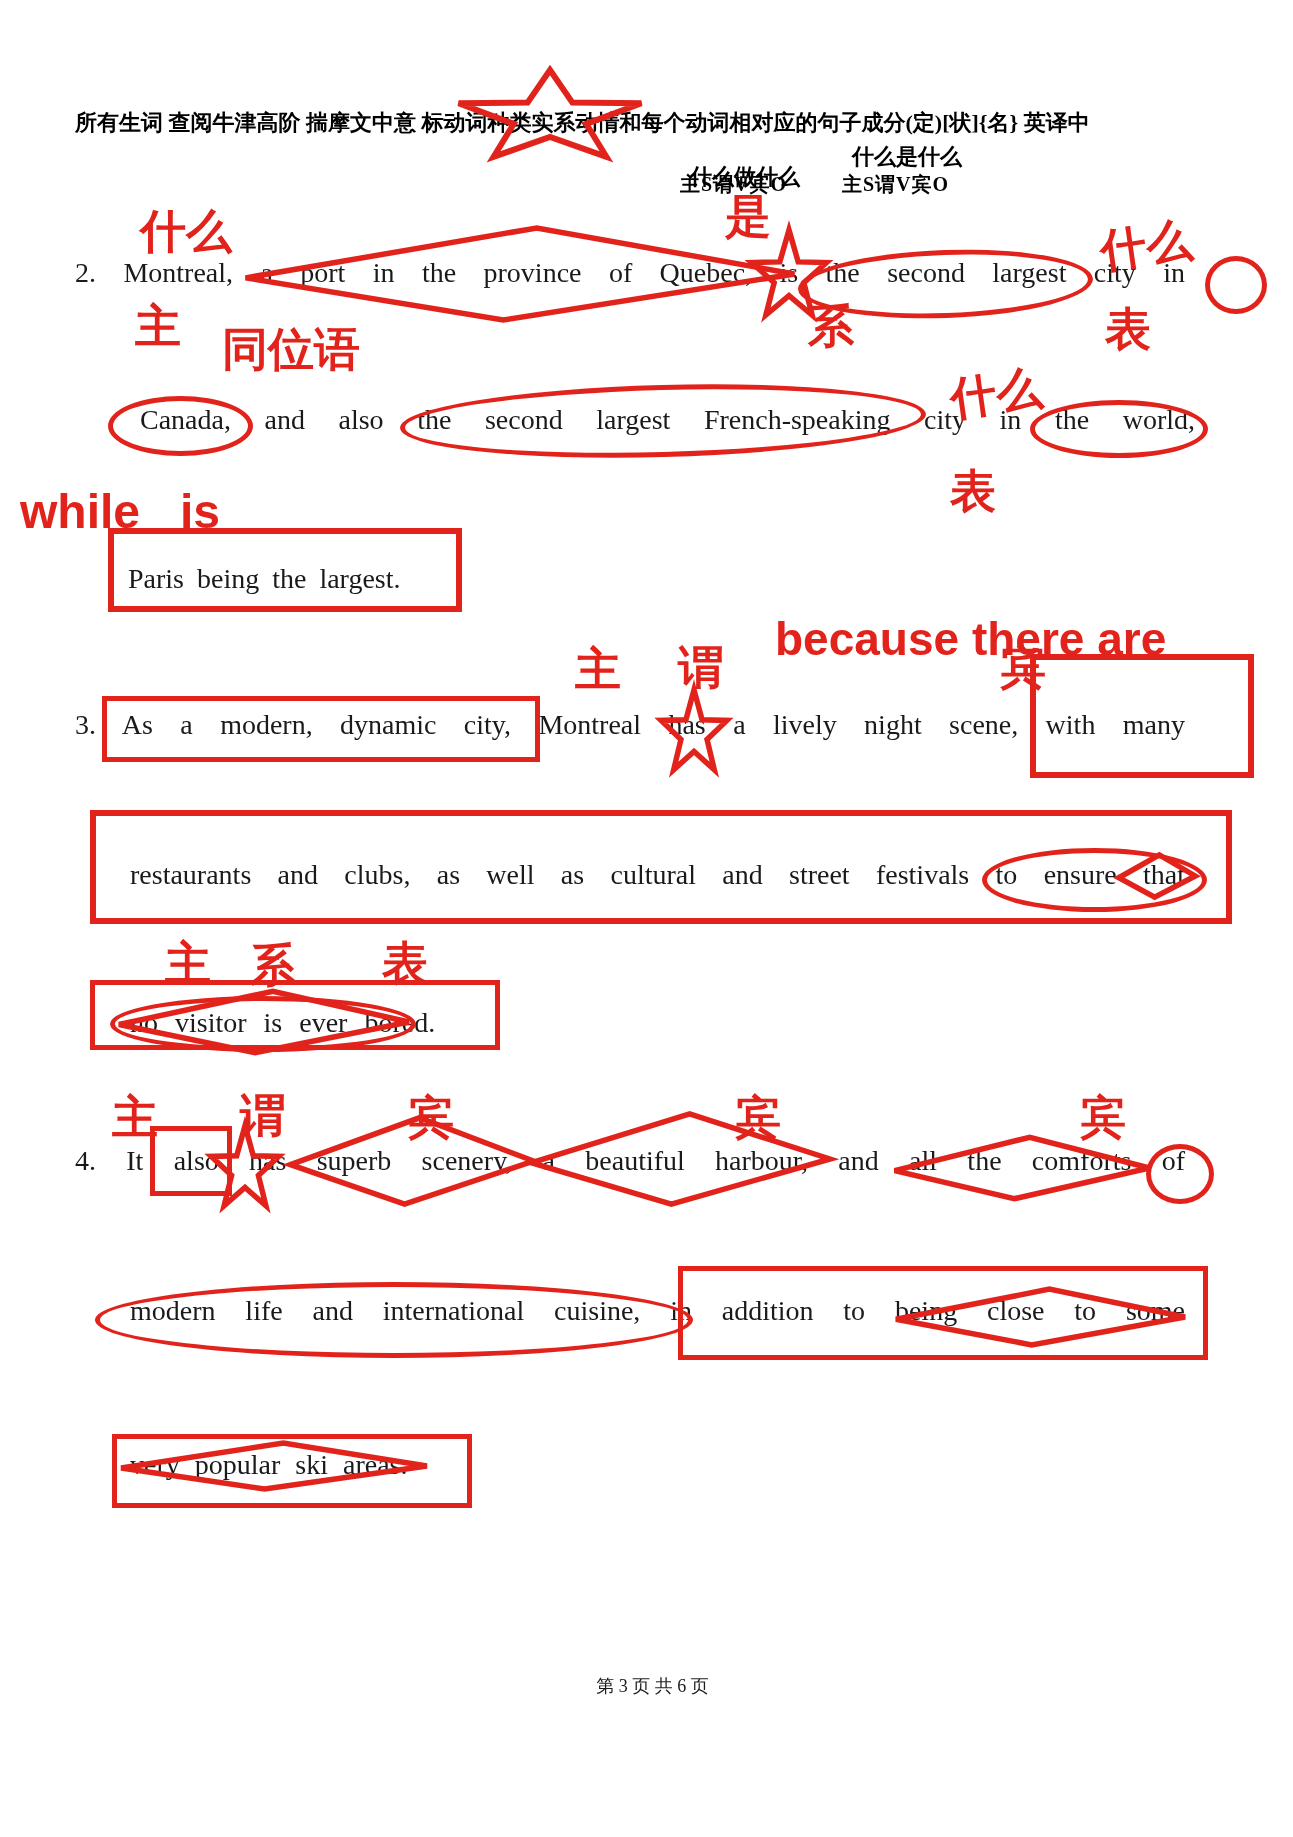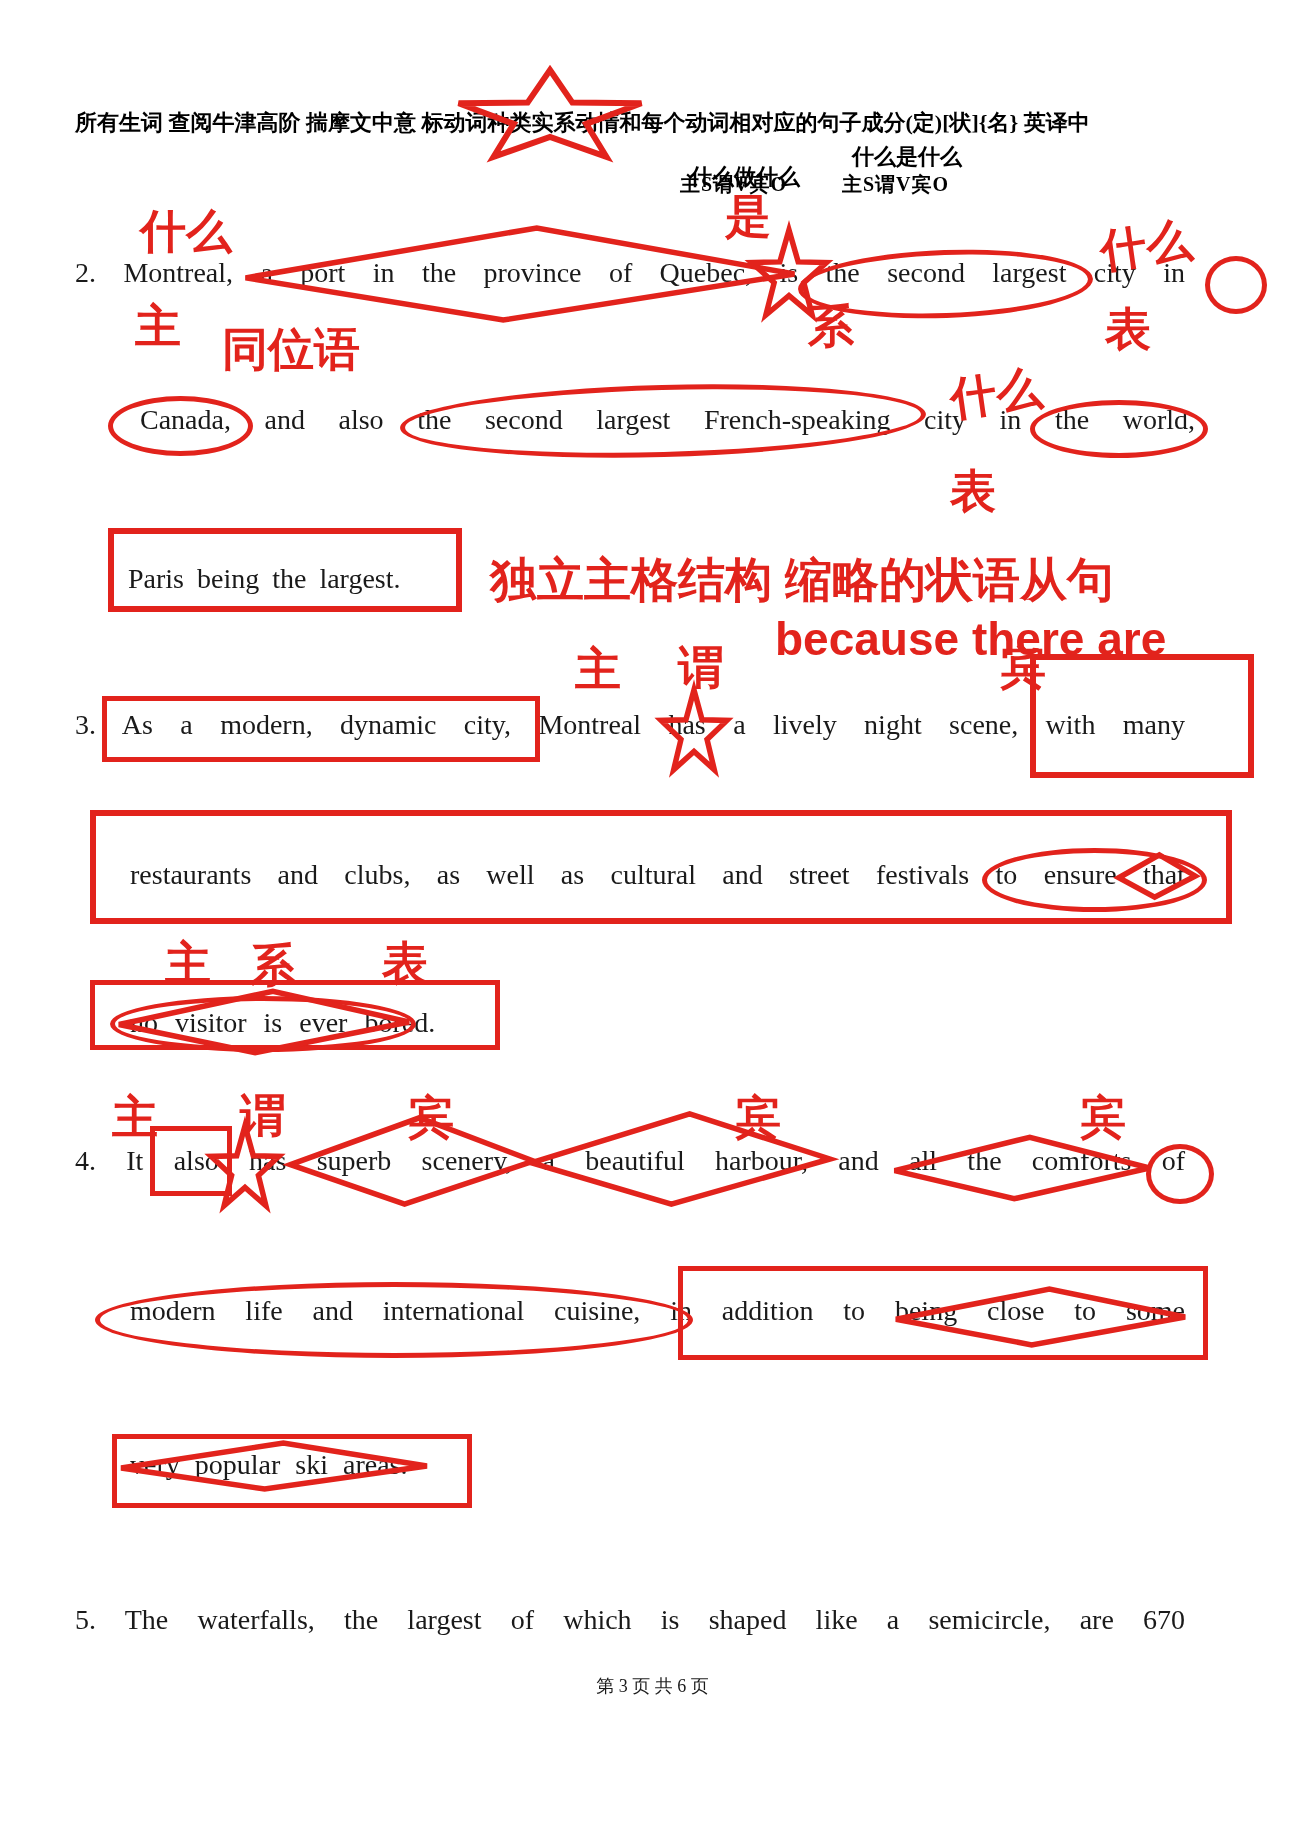--- a/index.html
+++ b/index.html
@@ -47,23 +47,23 @@
   <div class="red" style="left:808px;top:303px;font-size:46px;">系</div>
   <div class="red" style="left:1105px;top:306px;font-size:46px;">表</div>
 
   <div class="tline just" style="left:140px;top:403px;width:1055px;">Canada, and also the second largest French-speaking city in the world,</div>
   <div class="oval" style="left:108px;top:396px;width:135px;height:50px;"></div>
   <div class="oval" style="left:400px;top:385px;width:516px;height:62px;transform:rotate(-1.5deg);"></div>
   <div class="red" style="left:950px;top:370px;font-size:46px;transform:rotate(-8deg);">什么</div>
   <div class="oval" style="left:1030px;top:400px;width:168px;height:48px;"></div>
   <div class="red" style="left:950px;top:468px;font-size:46px;">表</div>
 
+  <div class="red" style="left:20px;top:488px;font-size:48px;">while   is</div>
   <div class="rbox" style="left:108px;top:528px;width:342px;height:72px;border-width:6px;"></div>
   <div class="tline" style="left:128px;top:562px;word-spacing:6px;">Paris being the largest.</div>
-  <div class="red" style="left:490px;top:556px;font-size:47px;">独立主格结构 缩略的状语从句</div>
   <div class="red" style="left:775px;top:616px;font-size:46px;text-align:center;">because there are</div>
 
   <div class="red" style="left:575px;top:646px;font-size:46px;">主</div>
   <div class="red" style="left:678px;top:644px;font-size:46px;">谓</div>
   <div class="red" style="left:1000px;top:644px;font-size:46px;">宾</div>
 
   <div class="rbox" style="left:1030px;top:654px;width:212px;height:112px;border-width:6px;"></div>
   <div class="tline just" style="left:75px;top:708px;width:1110px;">3. As a modern, dynamic city, Montreal has a lively night scene, with many</div>
   <div class="rbox" style="left:102px;top:696px;width:428px;height:56px;"></div>
   <svg class="shape" style="left:658px;top:688px;" width="72" height="92" viewBox="0 0 100 100" preserveAspectRatio="none">
@@ -116,17 +116,16 @@
   <svg class="shape" style="left:893px;top:1288px;" width="295" height="58" viewBox="0 0 100 100" preserveAspectRatio="none">
     <polygon points="1,54 53,2 99,50 47,98" fill="none" stroke="#e2231c" stroke-width="5.5" vector-effect="non-scaling-stroke"></polygon>
   </svg>
 
   <div class="rbox" style="left:112px;top:1434px;width:350px;height:64px;"></div>
   <div class="tline" style="left:130px;top:1448px;word-spacing:8px;">very popular ski areas.</div>
   <svg class="shape" style="left:118px;top:1442px;" width="312" height="48" viewBox="0 0 100 100" preserveAspectRatio="none">
     <polygon points="1,54 53,2 99,50 47,98" fill="none" stroke="#e2231c" stroke-width="5.5" vector-effect="non-scaling-stroke"></polygon>
   </svg>
 
-  <div class="tline just" style="left:75px;top:1603px;width:1110px;">5. The waterfalls, the largest of which is shaped like a semicircle, are 670</div>
 
   <div class="ftr" style="top:1674px;">第 3 页 共 6 页</div>
 
 </div>
 
 </body></html>

